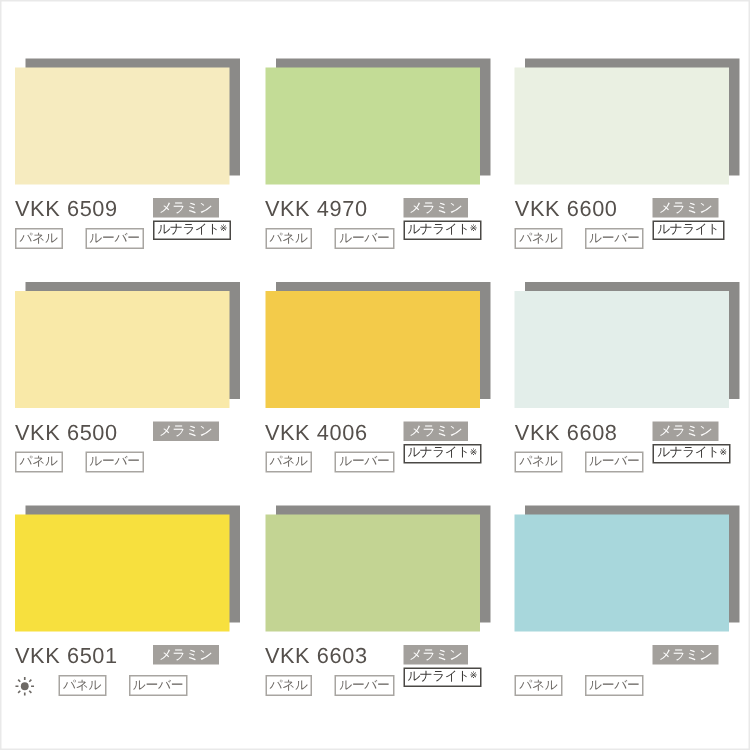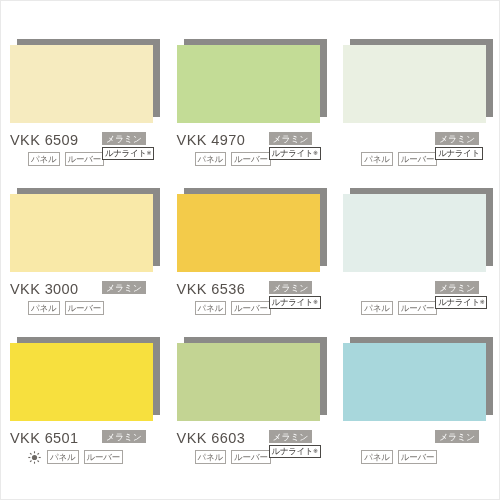--- a/index.html
+++ b/index.html
@@ -75,25 +75,25 @@
     left: 0;
     top: 0;
     font-size: 14.5px;
     color: #55504c;
     letter-spacing: 0.4px;
     white-space: nowrap;
     line-height: 16px;
   }
   .tag-row {
     position: absolute;
-    left: 18px;
+    left: 0;
     top: 20px;
     display: flex;
     align-items: center;
-    gap: 5px;
+    gap: 15px;
   }
   .sun-icon {
     display: inline-block;
     width: 13px;
     height: 13px;
     position: relative;
     margin-right: 1px;
     flex: 0 0 auto;
   }
   .sun-icon svg { display: block; }
@@ -189,69 +189,71 @@
             <span class="tag-luna"><span>ルナライト</span><span class="mark">※</span></span>
           </div>
         </div>
       </div>
       <div class="swatch-cell">
         <div class="chip-wrap">
           <div class="chip-shadow" style="background: rgb(139, 138, 136);"></div>
           <div class="chip" style="background: rgb(234, 240, 226);"></div>
         </div>
         <div class="meta">
+          <div class="code">VKK 6600</div>
           <div class="tag-row">
             <span class="tag-outline">パネル</span>
             <span class="tag-outline">ルーバー</span>
           </div>
           <div class="right-tags">
             <span class="tag-solid">メラミン</span>
             <span class="tag-luna"><span>ルナライト</span></span>
           </div>
         </div>
       </div>
       <div class="swatch-cell">
         <div class="chip-wrap">
           <div class="chip-shadow" style="background: rgb(139, 138, 136);"></div>
           <div class="chip" style="background: rgb(249, 233, 168);"></div>
         </div>
         <div class="meta">
-          <div class="code">VKK 3000</div>
+          <div class="code">VKK 6500</div>
           <div class="tag-row">
             <span class="tag-outline">パネル</span>
             <span class="tag-outline">ルーバー</span>
           </div>
           <div class="right-tags">
             <span class="tag-solid">メラミン</span>
           </div>
         </div>
       </div>
       <div class="swatch-cell">
         <div class="chip-wrap">
           <div class="chip-shadow" style="background: rgb(139, 138, 136);"></div>
           <div class="chip" style="background: rgb(243, 203, 74);"></div>
         </div>
         <div class="meta">
-          <div class="code">VKK 6536</div>
+          <div class="code">VKK 4006</div>
           <div class="tag-row">
             <span class="tag-outline">パネル</span>
             <span class="tag-outline">ルーバー</span>
           </div>
           <div class="right-tags">
             <span class="tag-solid">メラミン</span>
             <span class="tag-luna"><span>ルナライト</span><span class="mark">※</span></span>
           </div>
         </div>
       </div>
       <div class="swatch-cell">
         <div class="chip-wrap">
           <div class="chip-shadow" style="background: rgb(139, 138, 136);"></div>
           <div class="chip" style="background: rgb(227, 238, 234);"></div>
         </div>
         <div class="meta">
+          <div class="code">VKK 6608</div>
           <div class="tag-row">
             <span class="tag-outline">パネル</span>
             <span class="tag-outline">ルーバー</span>
           </div>
           <div class="right-tags">
             <span class="tag-solid">メラミン</span>
             <span class="tag-luna"><span>ルナライト</span><span class="mark">※</span></span>
           </div>
         </div>
       </div>

